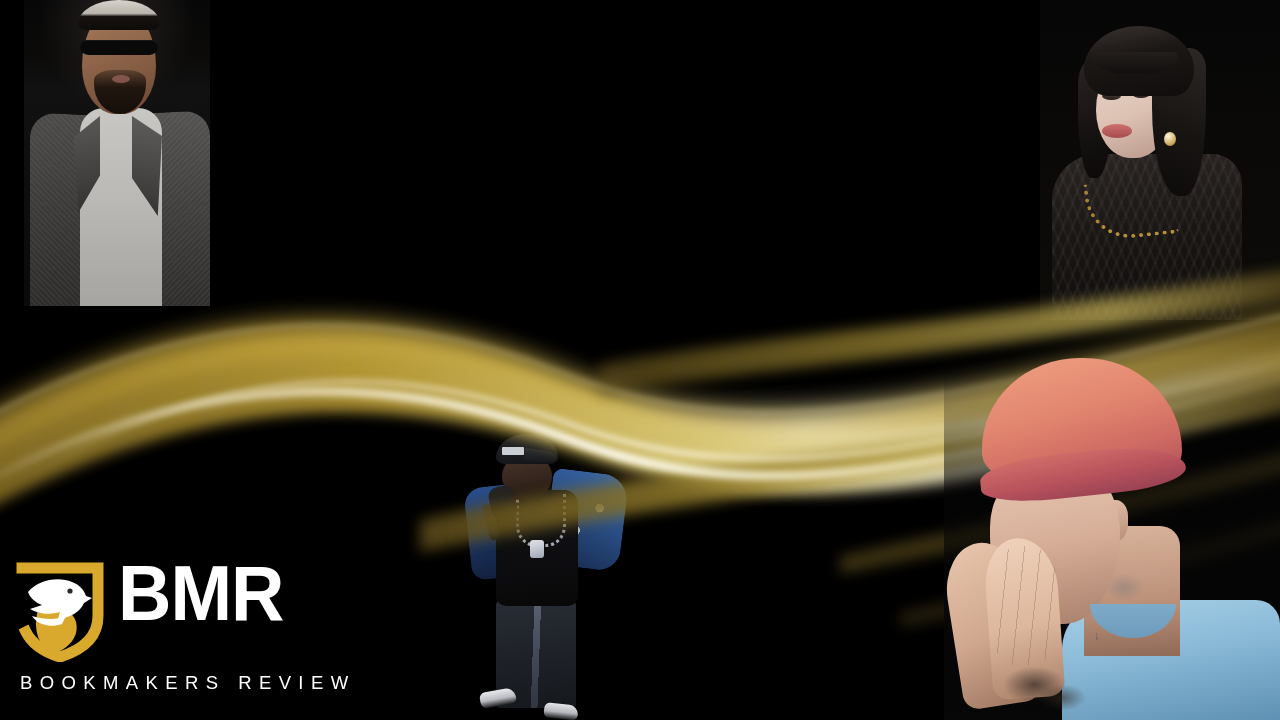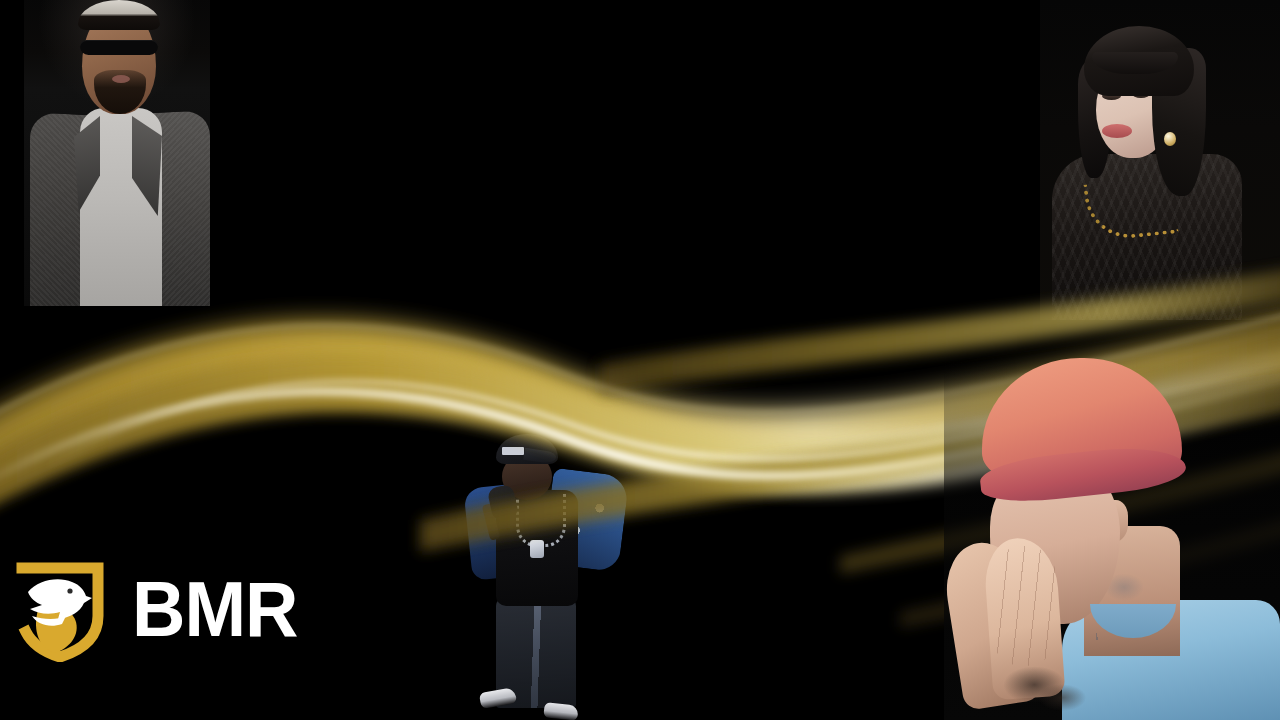--- a/index.html
+++ b/index.html
@@ -479,22 +479,21 @@
     position: absolute;
     left: 14px;
     top: 558px;
     z-index: 50;
     display: flex;
     flex-direction: column;
     align-items: flex-start;
   }
   #logo .logo-row {
     display: flex;
-    align-items: center;
-    gap: 22px;
+    gap: 8px;
   }
   #logo .bmr-text {
     font-family: "Liberation Sans", sans-serif;
     font-weight: 700;
     font-size: 74px;
     line-height: 74px;
     color: #ffffff;
     letter-spacing: -1px;
     transform: scaleY(1.04);
   }
@@ -643,15 +642,16 @@
         <path d="M8 10 H84 V58 C84 80 68 92 46 99 C30 94 18 86 12 74" fill="none" stroke="#d9a92e" stroke-width="11" stroke-linecap="square" stroke-linejoin="miter"></path>
 
         <path d="M24 52 C40 46 58 50 62 64 C66 80 52 92 40 95 C26 90 18 74 24 52 Z" fill="#d9a92e"></path>
 
         <path d="M14 34 C24 22 44 18 58 24 C66 27 70 32 72 38 L78 40 L70 45 C66 54 56 60 44 61 L46 54 C36 57 24 56 16 51 L28 47 C22 45 16 40 14 34 Z" fill="#ffffff"></path>
         <path d="M18 58 C30 62 44 62 52 58 L48 66 C36 70 24 67 18 58 Z" fill="#ffffff"></path>
         <circle cx="56" cy="33" r="2.6" fill="#2b2b2b"></circle>
       </svg>
       <span class="bmr-text">BMR</span>
     </div>
+    <span class="tagline">BOOKMAKERS REVIEW</span>
   </div>
 
 </div>
 
 </body></html>

